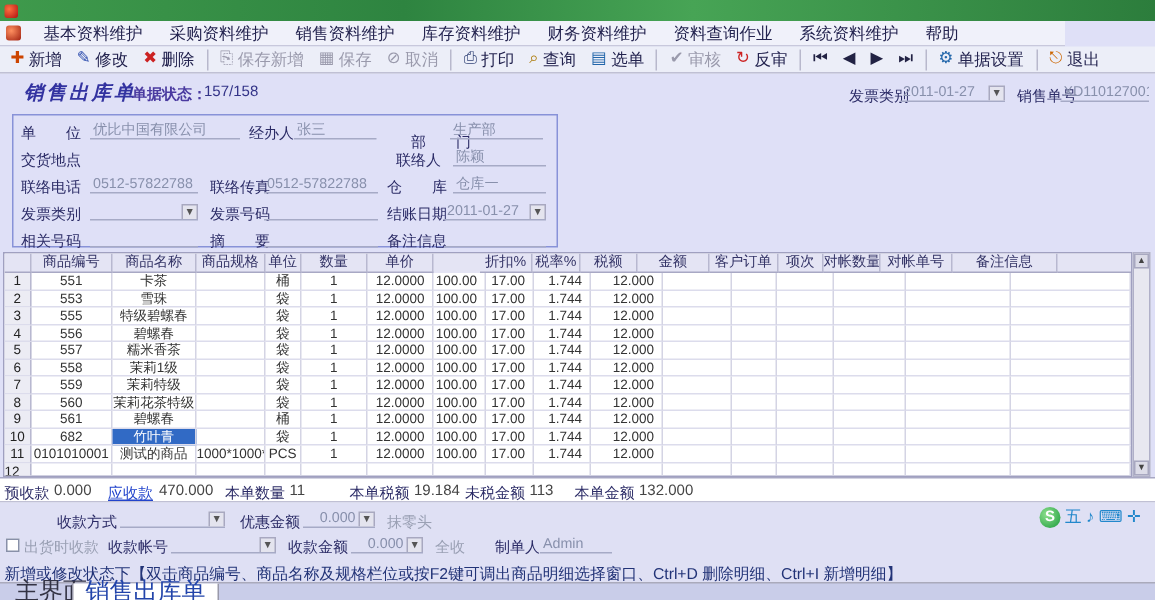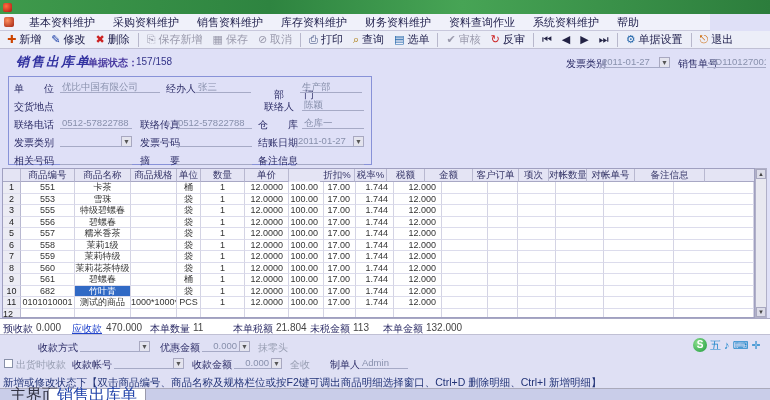--- a/index.html
+++ b/index.html
@@ -466,21 +466,21 @@
   </div>
 
   <div class="totals">
     <span class="tlab" style="left:3px;">预收款</span>
     <span class="tval" style="left:36px;">0.000</span>
     <span class="tlab link" style="left:72px;">应收款</span>
     <span class="tval" style="left:106px;">470.000</span>
     <span class="tlab" style="left:150px;">本单数量</span>
     <span class="tval" style="left:193px;">11</span>
     <span class="tlab" style="left:233px;">本单税额</span>
-    <span class="tval" style="left:276px;">21.804</span>
+    <span class="tval" style="left:276px;">19.184</span>
     <span class="tlab" style="left:310px;">未税金额</span>
     <span class="tval" style="left:353px;">113</span>
     <span class="tlab" style="left:383px;">本单金额</span>
     <span class="tval" style="left:426px;">132.000</span>
   </div>
 
   <div class="footerbg"></div>
 
   <div class="flabel" style="left:38px;top:341px;">收款方式</div>
   <div class="fval" style="left:80px;top:339px;width:70px;">

